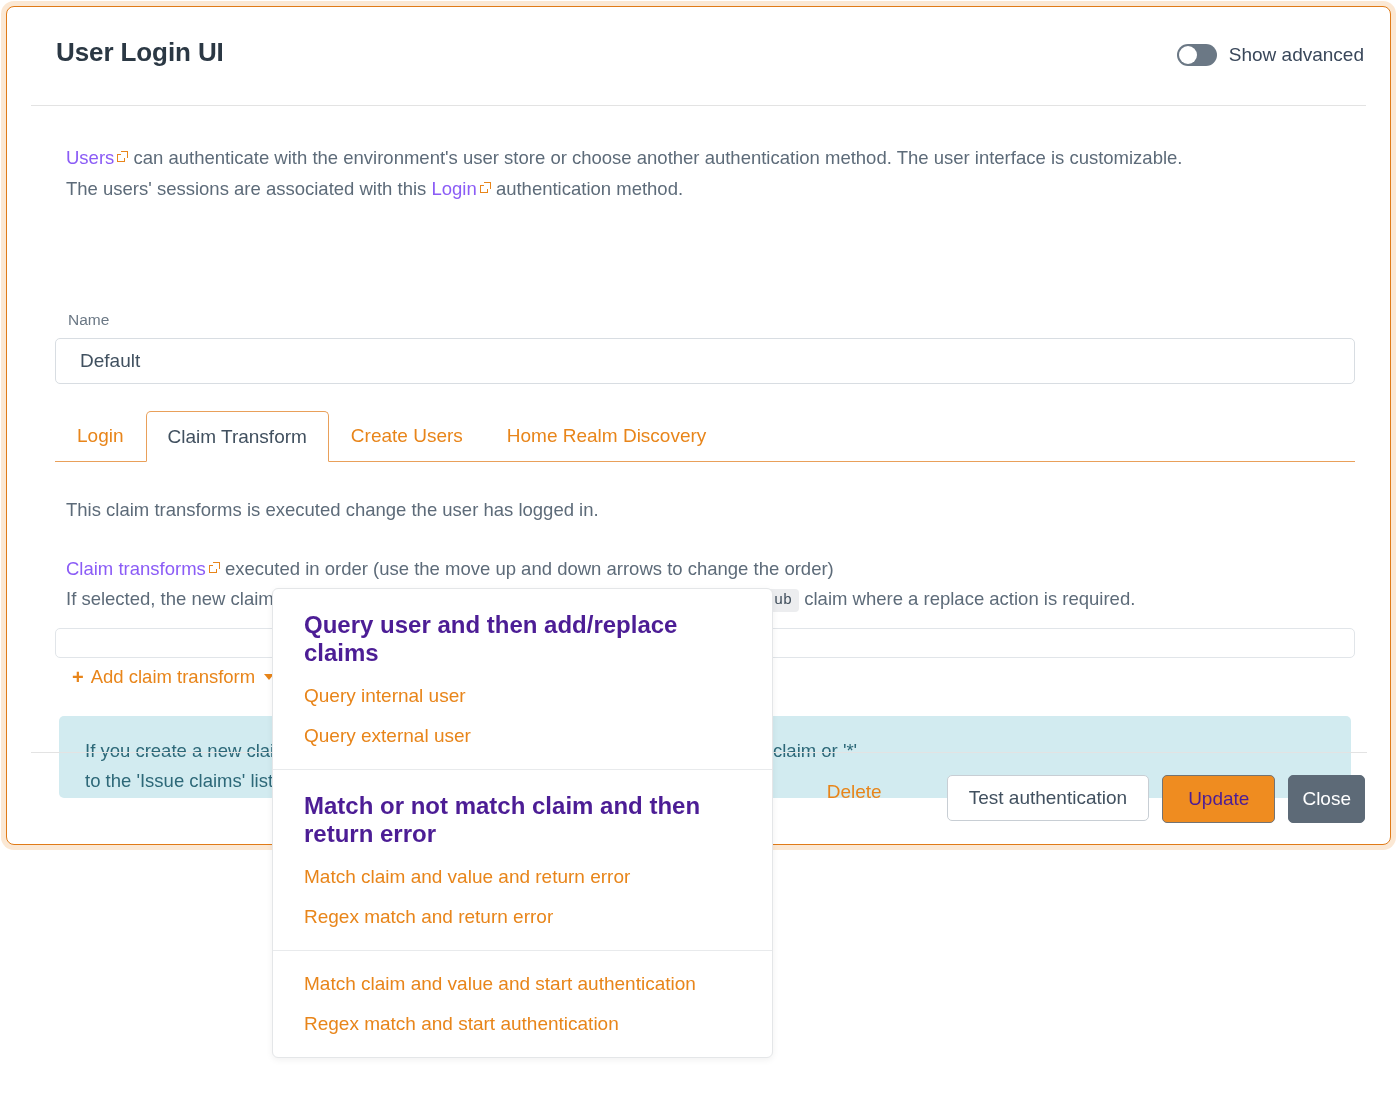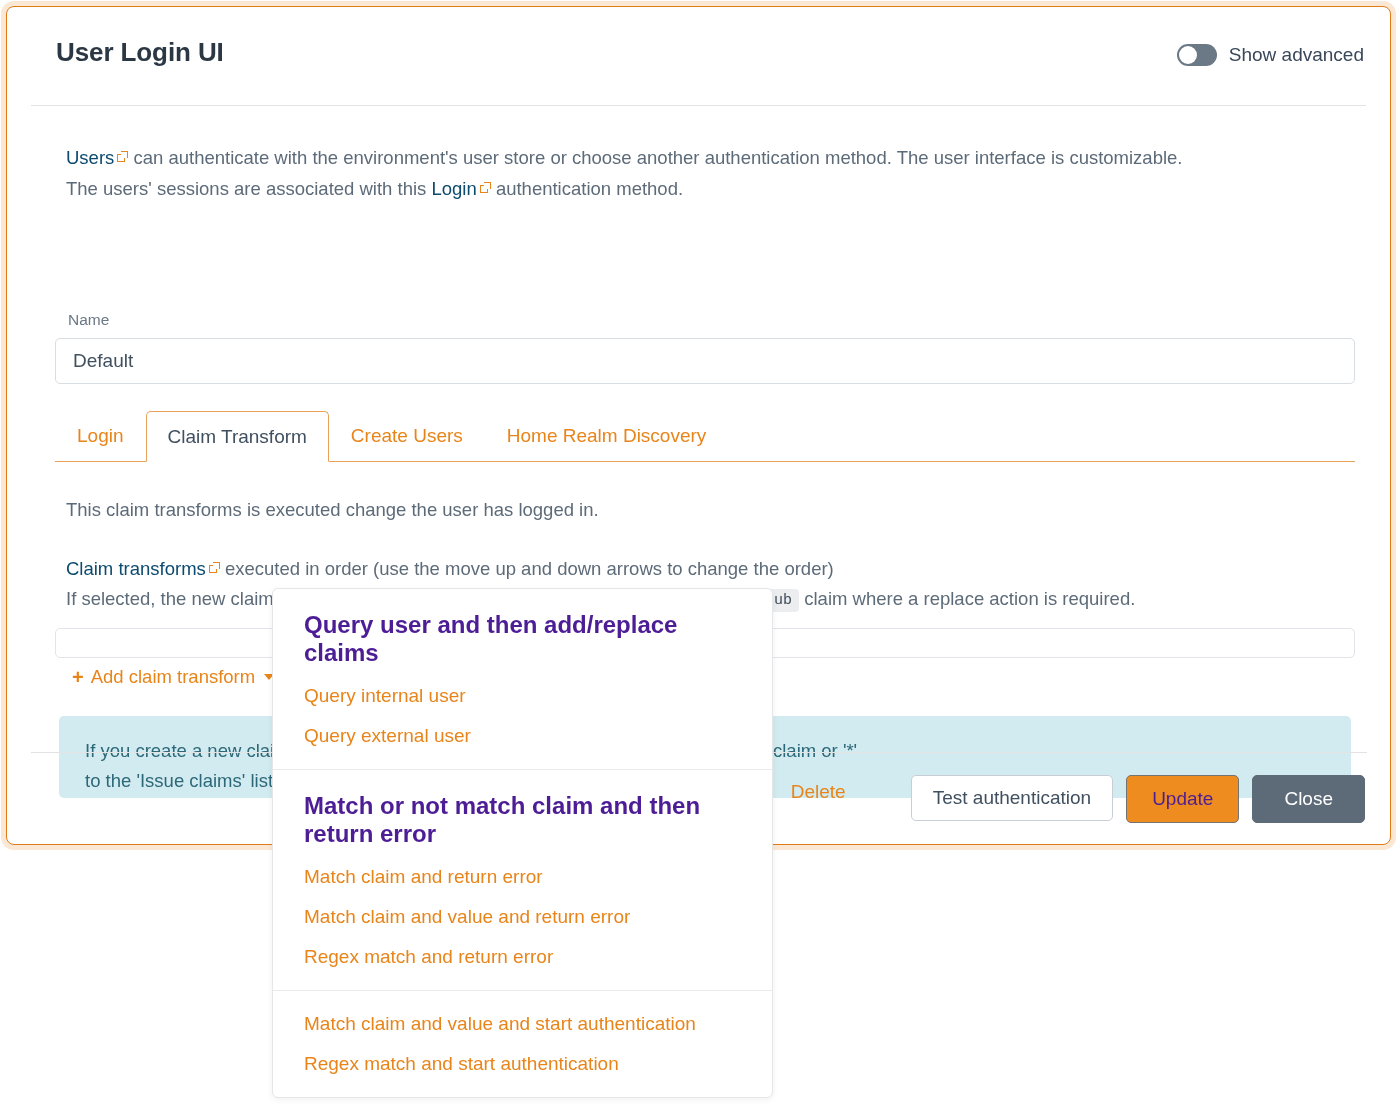--- a/index.html
+++ b/index.html
@@ -87,21 +87,21 @@
   .intro {
     position: absolute;
     left: 59px;
     top: 36px;
     font-size: 18.5px;
     color: #5d6b79;
     line-height: 31px;
     width: 1280px;
   }
   .link {
-    color: #0c4a6e;
+    color: #8b5cf6;
     text-decoration: none;
     cursor: pointer;
   }
   .ext-ico {
     display: inline-block;
     width: 11px;
     height: 11px;
     margin-left: 3px;
     position: relative;
     vertical-align: 1px;
@@ -139,21 +139,21 @@
     top: 232px;
     width: 1300px;
     height: 46px;
     box-sizing: border-box;
     border: 1px solid #d8dde2;
     border-radius: 5px;
     background: #ffffff;
     font-family: "Liberation Sans", sans-serif;
     font-size: 19px;
     color: #40505f;
-    padding: 0 17px;
+    padding: 0 24px;
     outline: none;
   }
 
   
   .tabs {
     position: absolute;
     left: 48px;
     top: 303px;
     width: 1300px;
     height: 52px;
@@ -318,21 +318,21 @@
   .btn-primary {
     color: #4c1d95;
     background: #ef8c20;
     border: 1px solid #737373;
     padding: 12px 25px;
   }
   .btn-secondary {
     color: #ffffff;
     background: #5d6a77;
     border: 1px solid #5d6a77;
-    padding: 12px 31px;
+    padding: 12px 13px;
   }
 
   
   .dropdown {
     position: absolute;
     left: 272px;
     top: 588px;
     width: 501px;
     box-sizing: border-box;
     background: #ffffff;
@@ -437,21 +437,20 @@
 
   <div class="dropdown">
 
     <div class="dd-header">Query user and then add/replace claims</div>
     <div class="dd-item">Query internal user</div>
     <div class="dd-item">Query external user</div>
 
     <div class="dd-sep"></div>
 
     <div class="dd-header">Match or not match claim and then return error</div>
-    <div class="dd-item">Match claim and return error</div>
     <div class="dd-item">Match claim and value and return error</div>
     <div class="dd-item">Regex match and return error</div>
 
     <div class="dd-sep"></div>
 
     <div class="dd-item">Match claim and value and start authentication</div>
     <div class="dd-item">Regex match and start authentication</div>
 
   </div>
 

